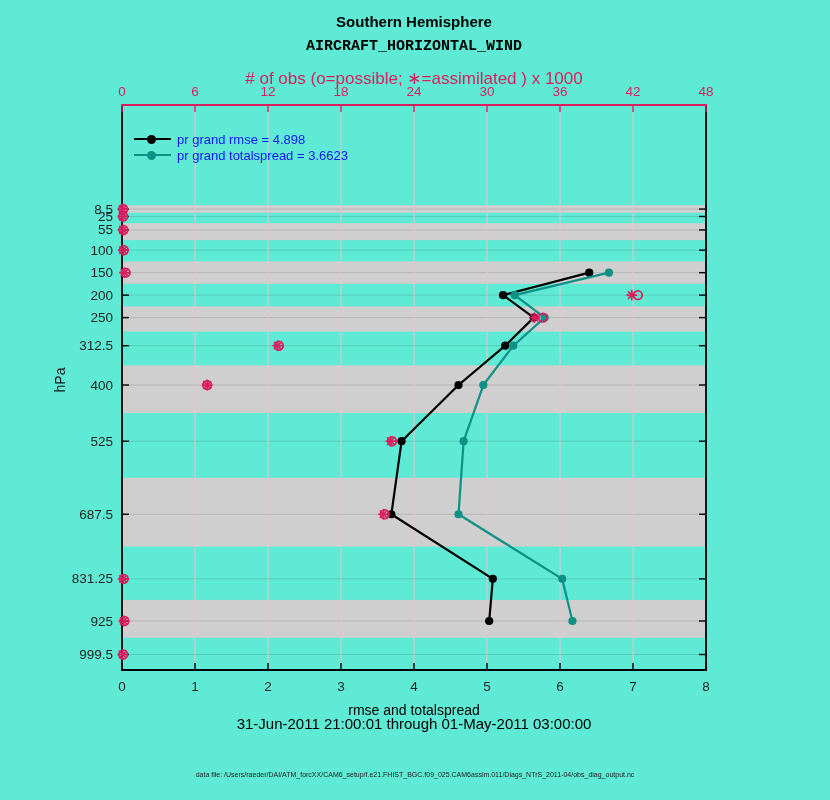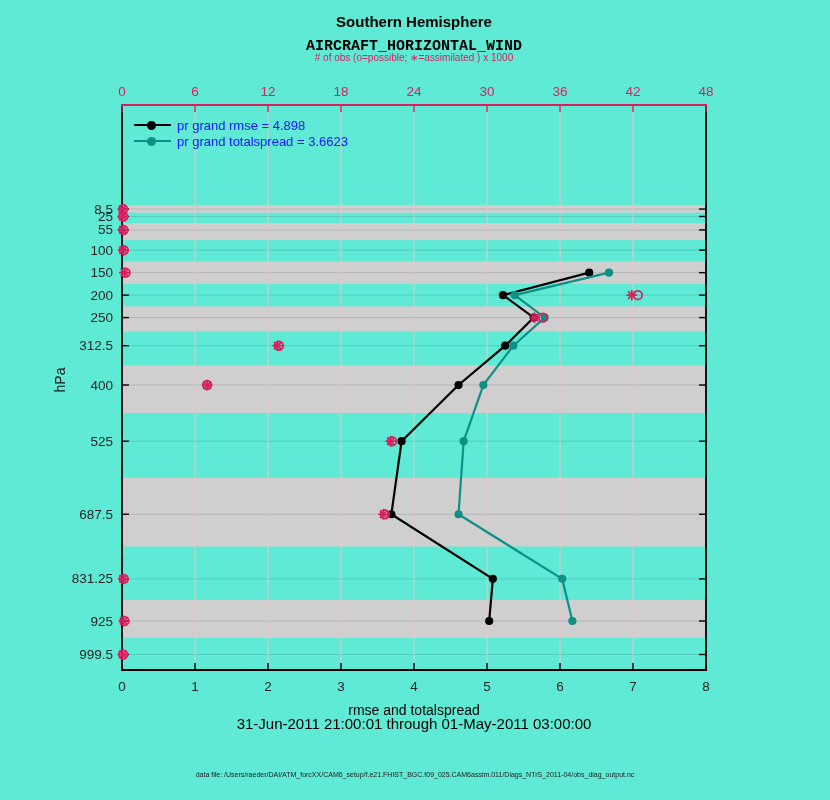--- a/index.html
+++ b/index.html
@@ -1,29 +1,29 @@
 <!DOCTYPE html>
 <html><head>
 <meta charset="utf-8">
 <style>
   html,body{margin:0;padding:0;background:#fff;}
   .page{position:relative;width:830px;height:800px;background:#5eead4;overflow:hidden;
         font-family:"Liberation Sans",sans-serif;}
   .ctext{position:absolute;left:122px;width:584px;text-align:center;color:#000;}
   .title{top:13px;font-size:15px;font-weight:bold;}
   .subtitle{top:38px;font-size:15px;font-weight:bold;font-family:Liberation Mono, monospace;}
-  .obslabel{top:52px;font-size:10px;}
+  .obslabel{top:68px;font-size:17px;}
   .xlabel{top:702px;font-size:14px;}
   .daterange{top:715px;font-size:15px;}
   .datafile{position:absolute;left:0;width:830px;top:771px;text-align:center;
             font-size:7px;color:#222;}
   .ylabel{position:absolute;left:30px;top:372px;width:60px;font-size:14px;color:#111;
           transform:rotate(-90deg);transform-origin:center center;text-align:center;}
   #plot-svg{position:absolute;left:0;top:0;}
-  .legend{position:absolute;left:134px;top:117px;}
+  .legend{position:absolute;left:134px;top:131px;}
   .legend-row{display:flex;align-items:center;height:16px;}
   .legend-line{position:relative;width:37px;height:2.6px;margin-right:6px;}
   .legend-dot{position:absolute;left:13px;top:-3.2px;width:9px;height:9px;border-radius:50%;}
   .legend-text{font-size:13px;white-space:nowrap;}
 </style>
 </head>
 <body>
 
 <div class="page">
 

